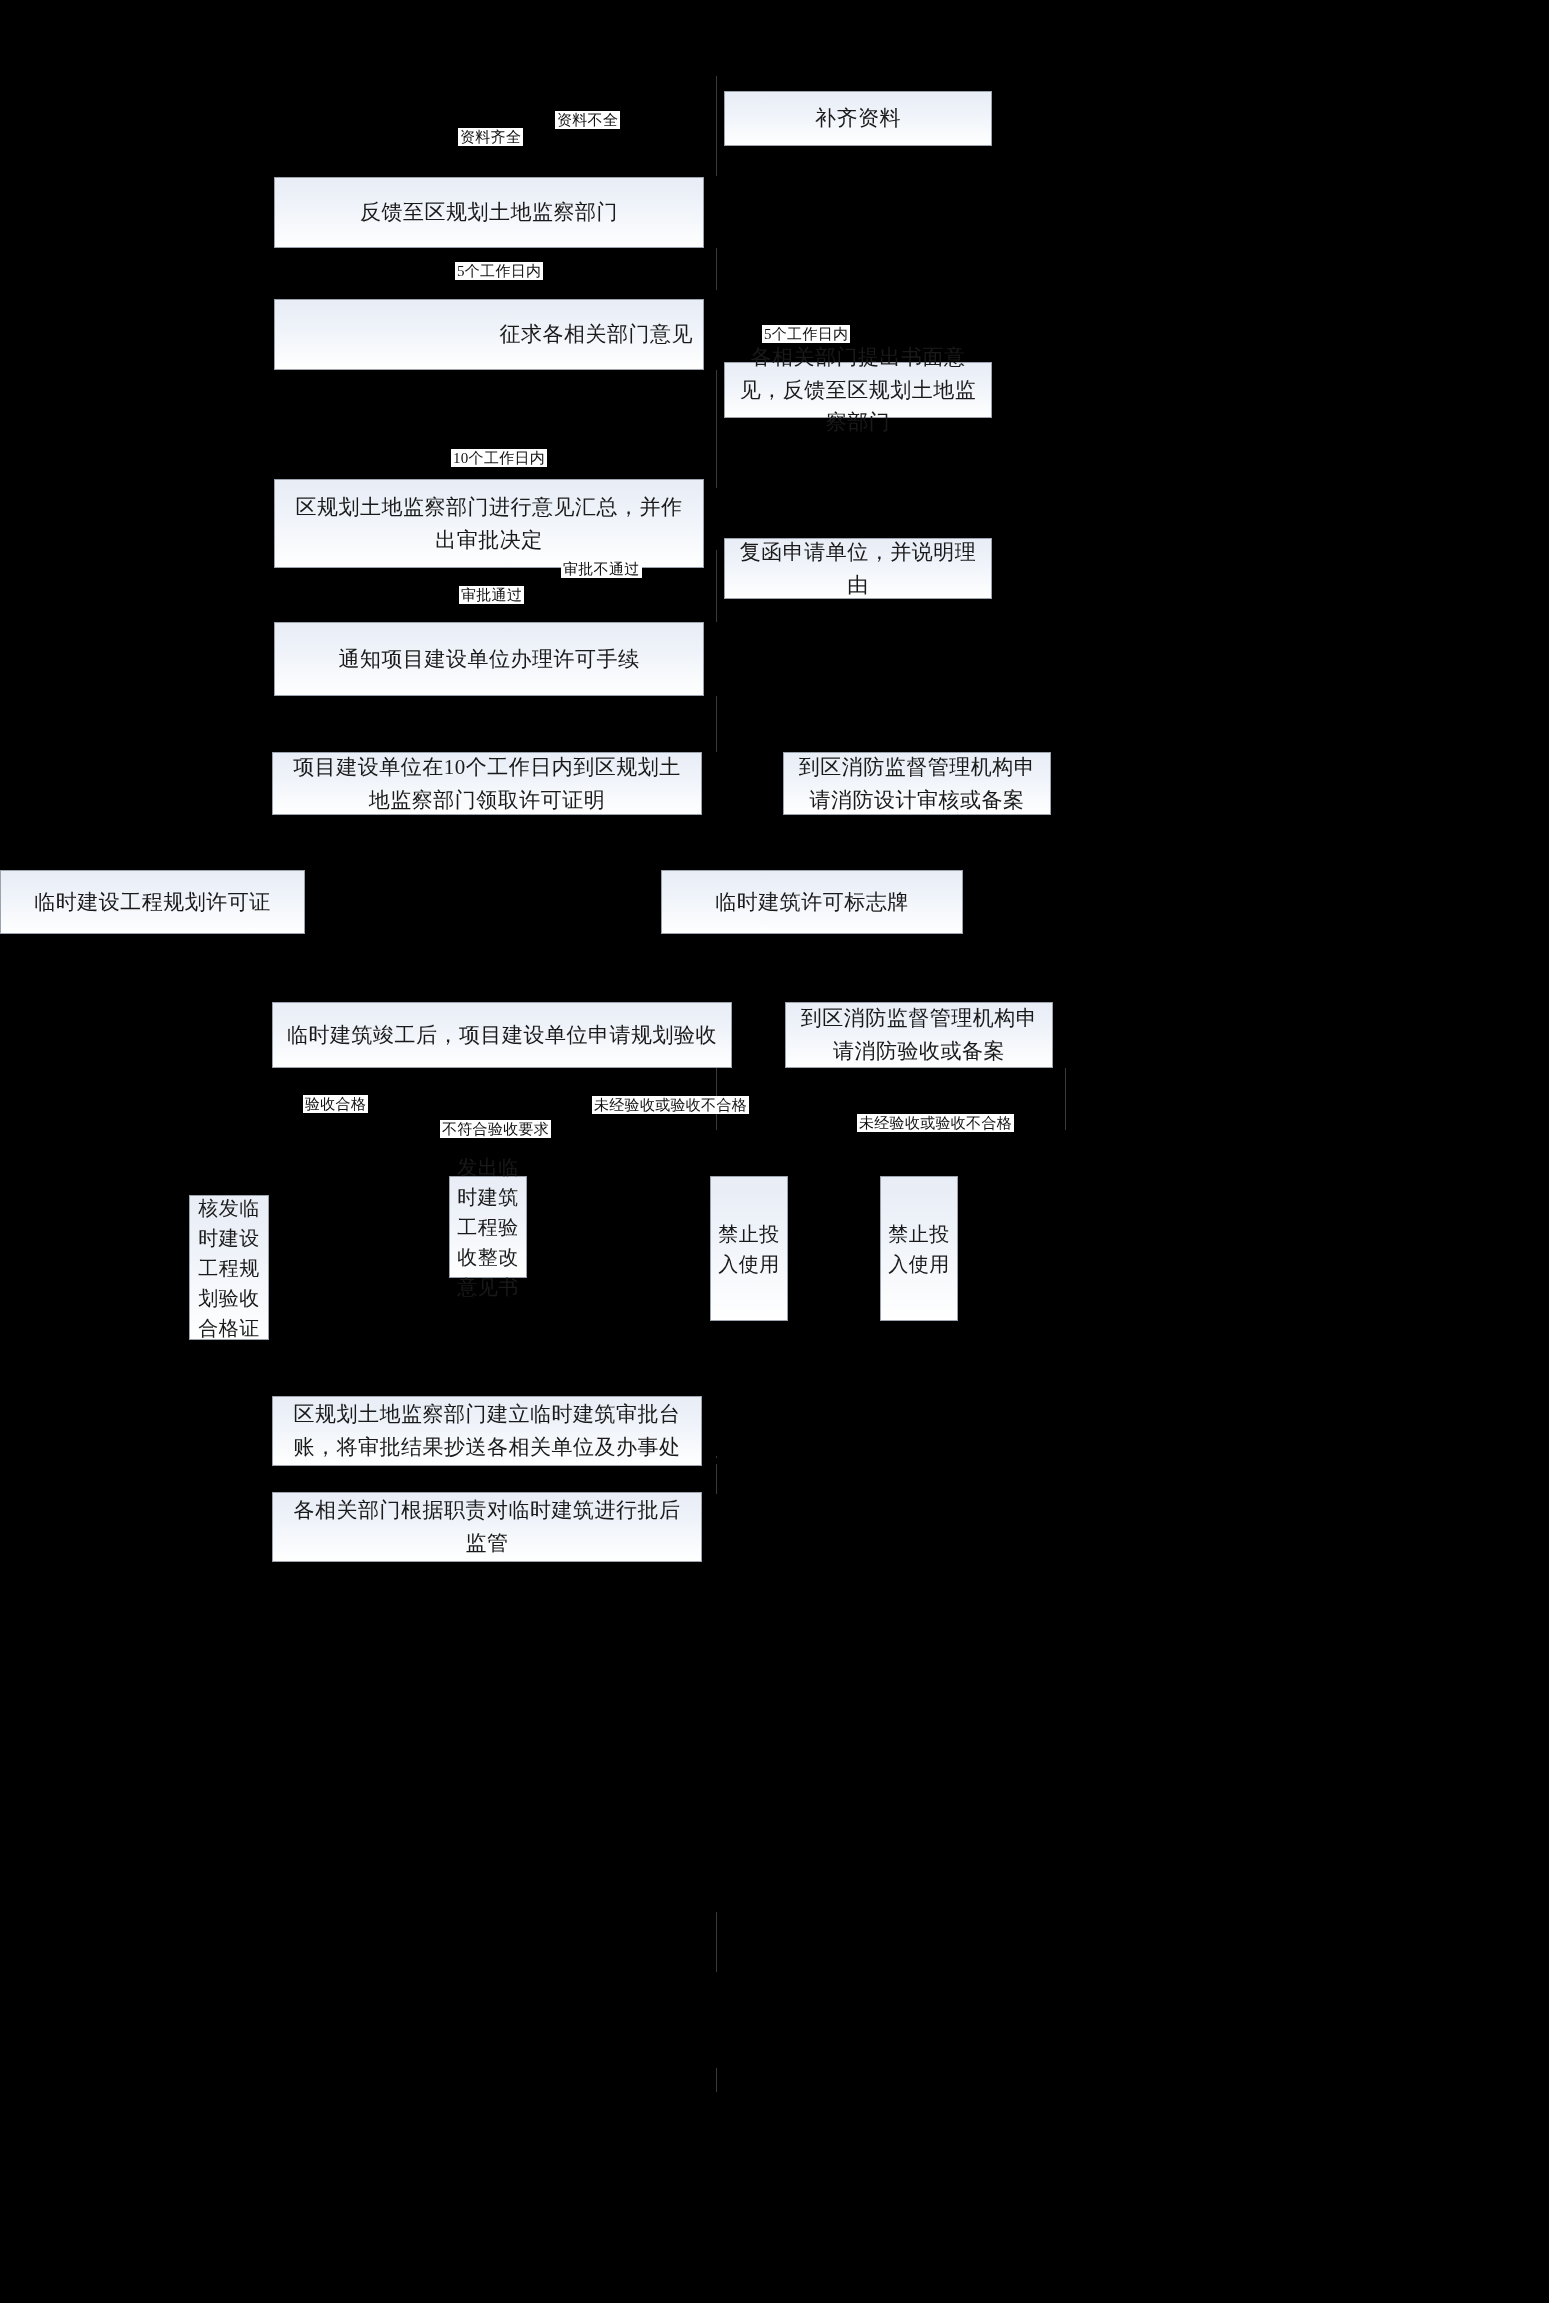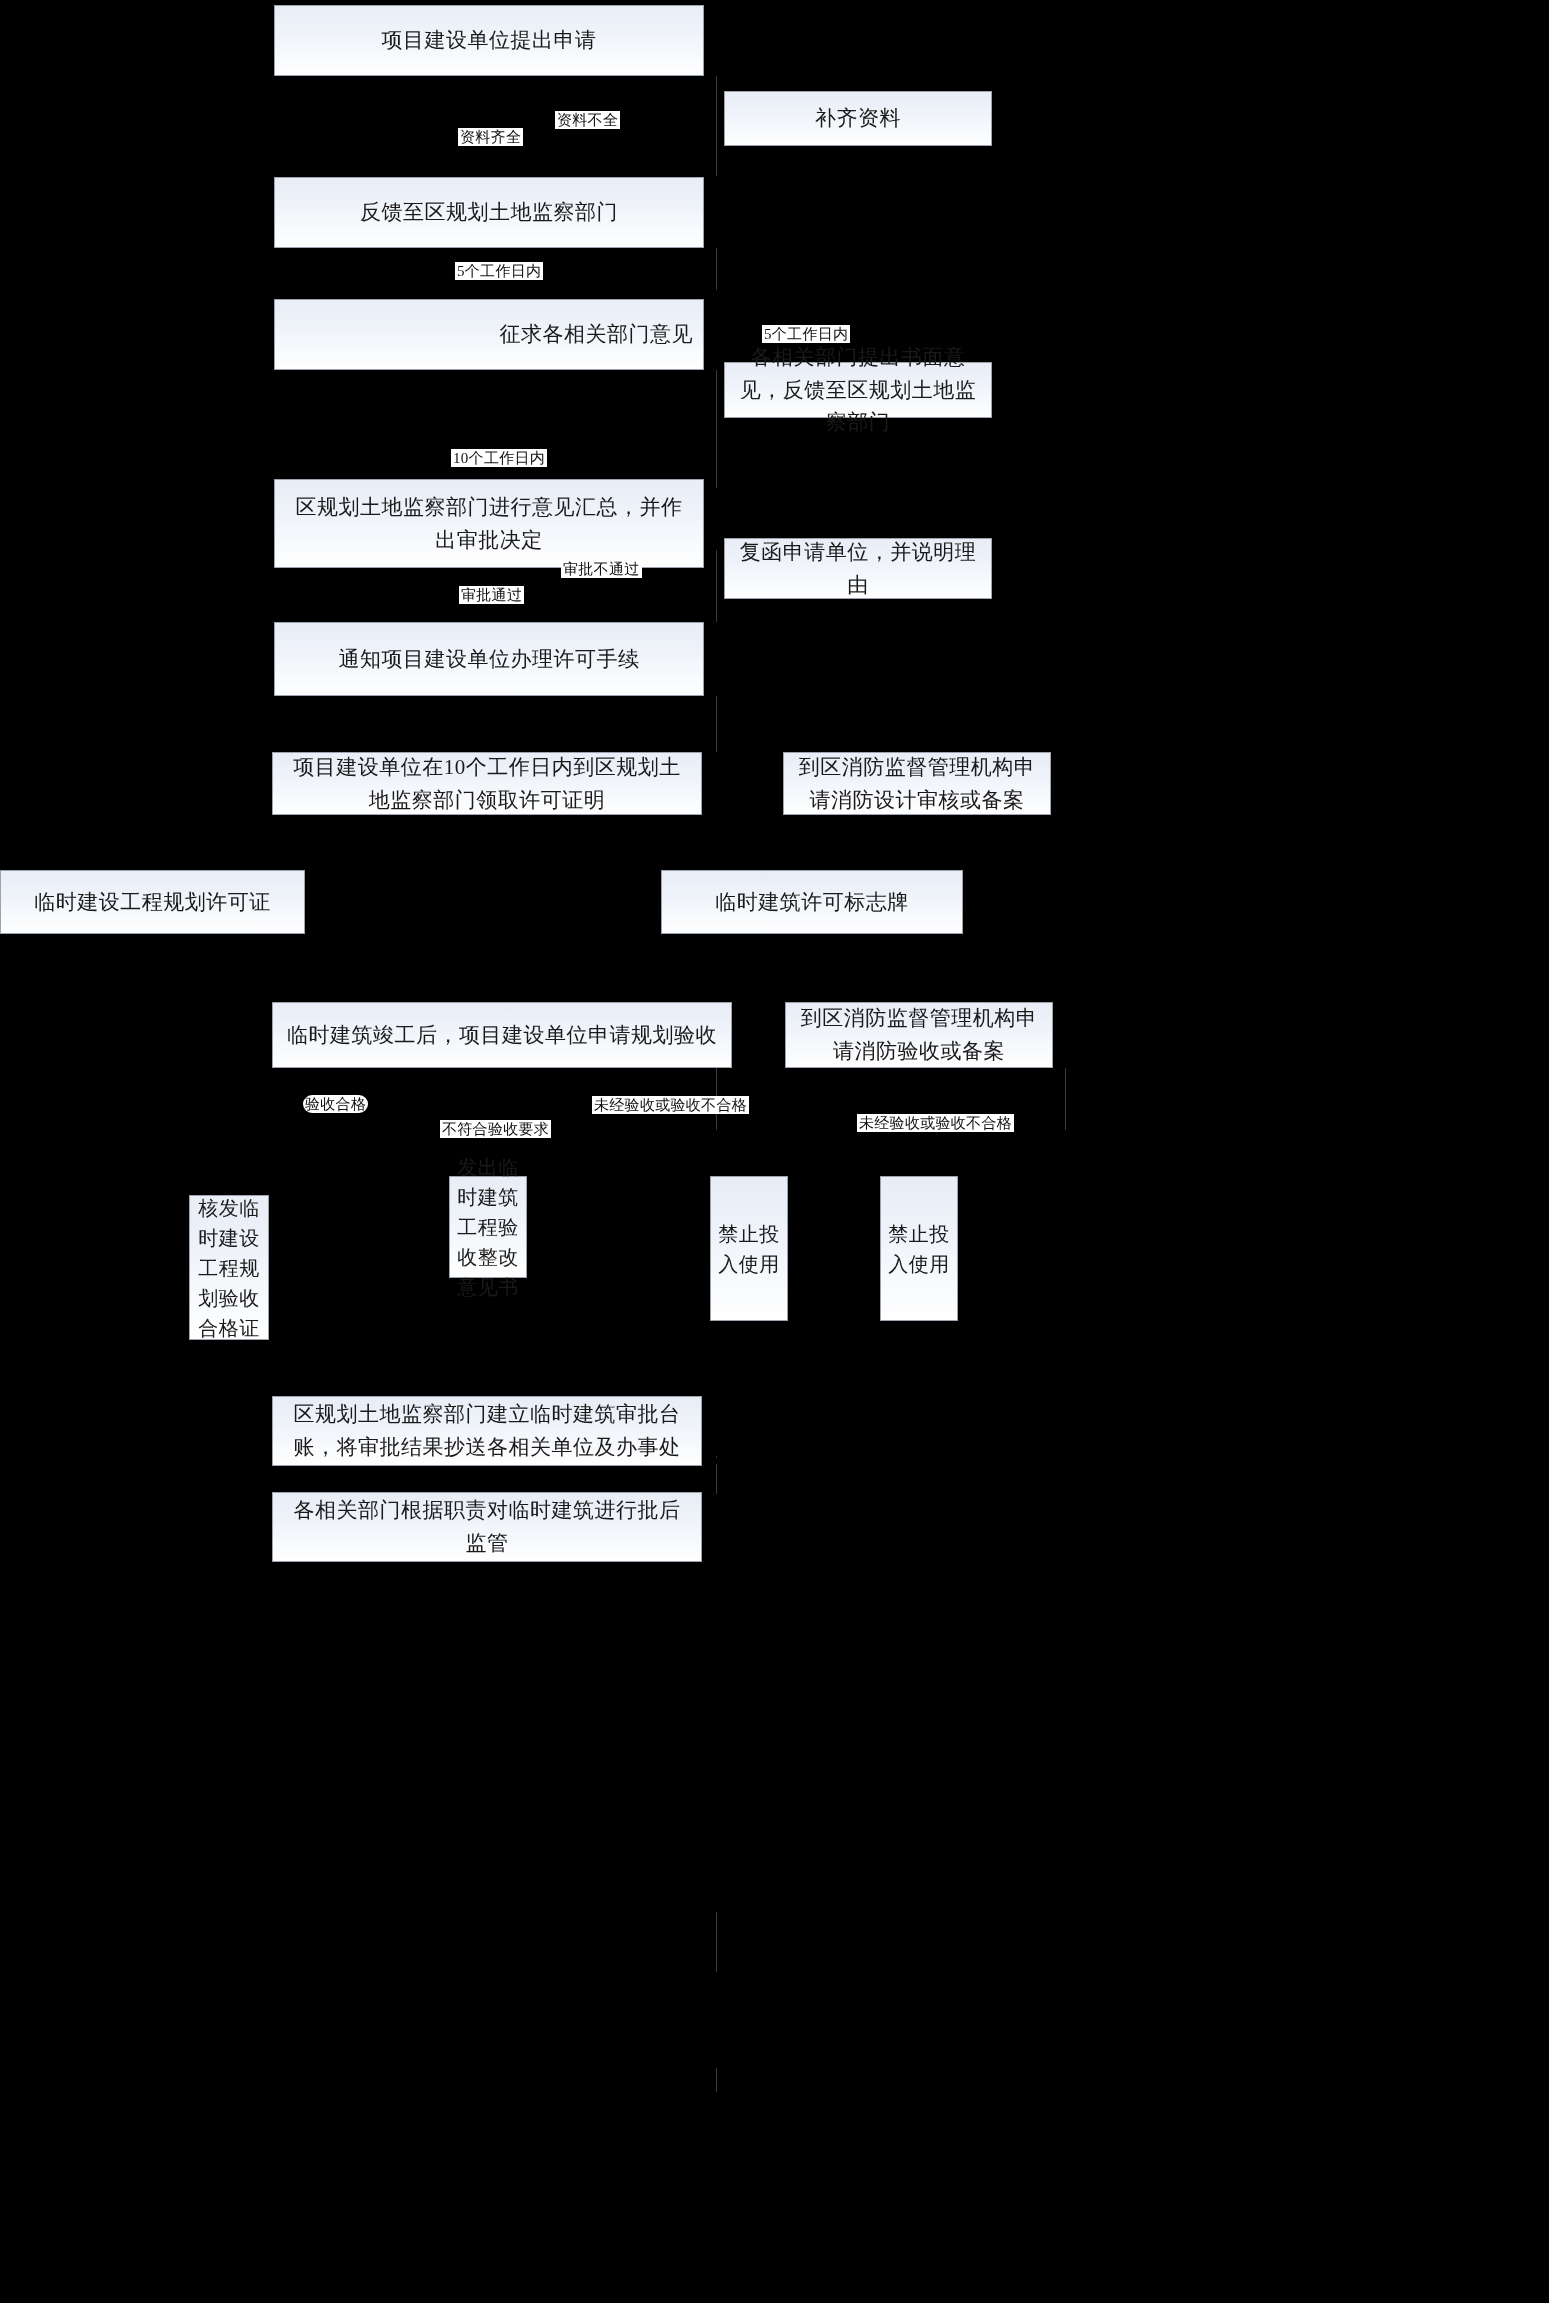--- a/index.html
+++ b/index.html
@@ -68,23 +68,20 @@
   <div class="vline" style="left:716px; top:370px; height:118px;"></div>
   <div class="vline" style="left:716px; top:550px; height:72px;"></div>
   <div class="vline" style="left:716px; top:696px; height:56px;"></div>
   <div class="vline" style="left:716px; top:1068px;height:62px;"></div>
   <div class="vline" style="left:716px; top:1456px;height:2px;"></div>
   <div class="vline" style="left:716px; top:1464px;height:30px;"></div>
   <div class="vline" style="left:716px; top:1912px;height:60px;"></div>
   <div class="vline" style="left:716px; top:2068px;height:24px;"></div>
   <div class="vline" style="left:1065px;top:1068px;height:62px;"></div>
 
-  <div class="node" style="left:274px; top:5px;  width:430px; height:71px;">
-    <span class="txt">项目建设单位提出申请</span>
-  </div>
 
   <div class="node" style="left:724px; top:91px; width:268px; height:55px;">
     <span class="txt">补齐资料</span>
   </div>
 
   <div class="node" style="left:274px; top:177px; width:430px; height:71px;">
     <span class="txt">反馈至区规划土地监察部门</span>
   </div>
 
   <div class="node" style="left:274px; top:299px; width:430px; height:71px;text-align:right;">
@@ -162,21 +159,21 @@
   <div class="edge-label" style="left:455px; top:262px;">5个工作日内</div>
 
   <div class="edge-label" style="left:762px; top:325px;">5个工作日内</div>
 
   <div class="edge-label" style="left:451px; top:449px;">10个工作日内</div>
 
   <div class="edge-label" style="left:561px; top:560px;">审批不通过</div>
 
   <div class="edge-label" style="left:459px; top:586px;">审批通过</div>
 
-  <div class="edge-label" style="left:303px; top:1095px;border-radius:9px;">验收合格</div>
+  <div class="edge-label" style="left:303px; top:1095px;">验收合格</div>
 
   <div class="edge-label" style="left:592px; top:1096px;">未经验收或验收不合格</div>
 
   <div class="edge-label" style="left:440px; top:1120px;">不符合验收要求</div>
 
   <div class="edge-label" style="left:857px; top:1114px;">未经验收或验收不合格</div>
 
 </div>
 
 </body></html>

